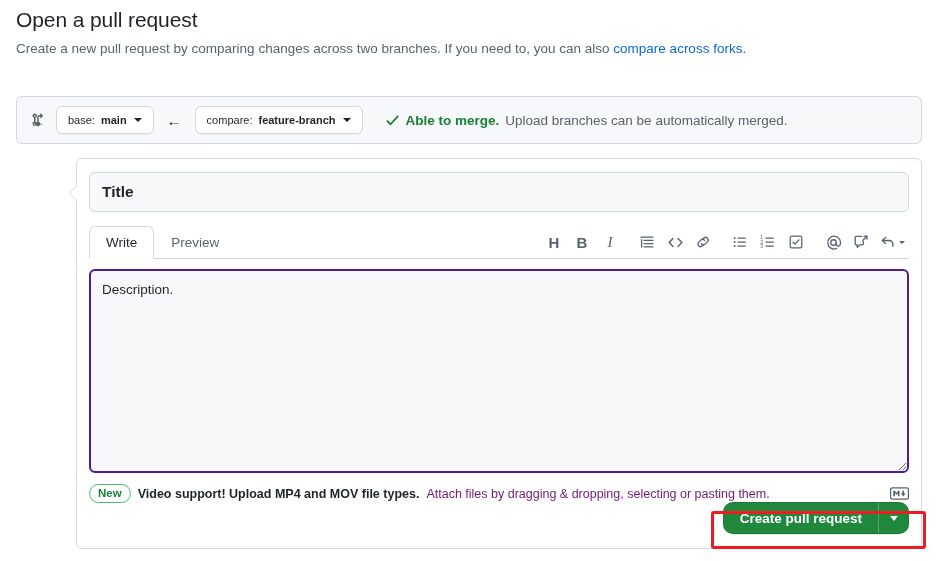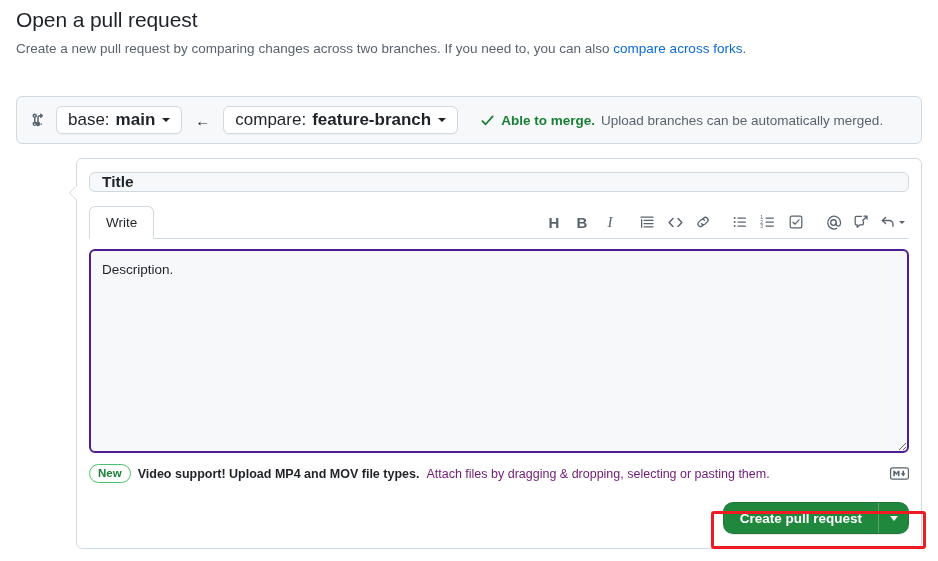--- a/index.html
+++ b/index.html
@@ -70,21 +70,21 @@
   }
   .branch-select {
     display: inline-flex;
     align-items: center;
     gap: 6px;
     height: 28px;
     padding: 0 11px;
     background: #ffffff;
     border: 1px solid #d1d9e0;
     border-radius: 6px;
-    font-size: 17px;
+    font-size: 11px;
     color: #1f2328;
     white-space: nowrap;
     cursor: pointer;
     box-shadow: 0 1px 0 rgba(31,35,40,0.04);
   }
   .branch-select .lbl-prefix { color: #1f2328; font-weight: 400; }
   .branch-select .lbl-name { font-weight: 700; color: #1f2328; }
   .caret {
     width: 0; height: 0;
     border-left: 4px solid transparent;
@@ -150,21 +150,21 @@
   }
 
   .card-inner {
     padding: 13px 12px 12px 12px;
   }
 
   
   .title-input {
     display: block;
     width: 100%;
-    height: 20px;
+    height: 40px;
     background: #f6f8fa;
     border: 1px solid #d1d9e0;
     border-radius: 6px;
     padding: 0 12px;
     font-family: "Liberation Sans", sans-serif;
     font-size: 15.5px;
     font-weight: 700;
     color: #1f2328;
     outline: none;
   }
@@ -415,20 +415,21 @@
   <span class="card-pointer"></span>
 
   <div class="card-inner">
 
     <input class="title-input" type="text" placeholder="Title" style="">
 
     <div class="tabs-row">
 
       <div class="tabs">
         <div class="tab active">Write</div>
+        <div class="tab">Preview</div>
       </div>
 
       <div class="md-toolbar">
 
         <button class="md-btn letter">H</button>
         <button class="md-btn letter">B</button>
         <button class="md-btn letter-i">I</button>
 
         <span class="md-gap"></span>
 

